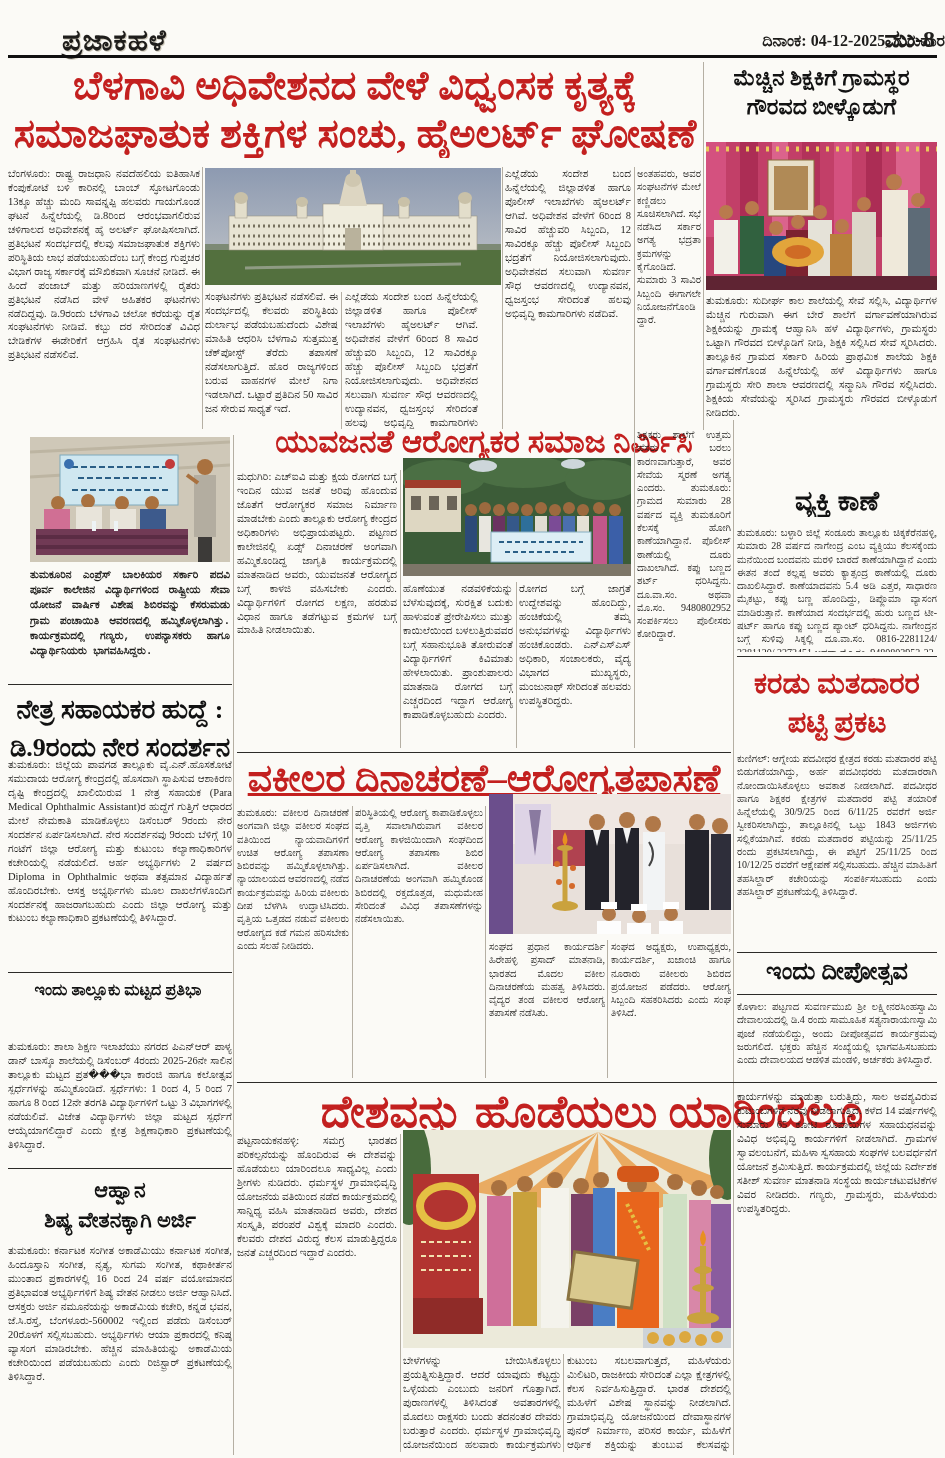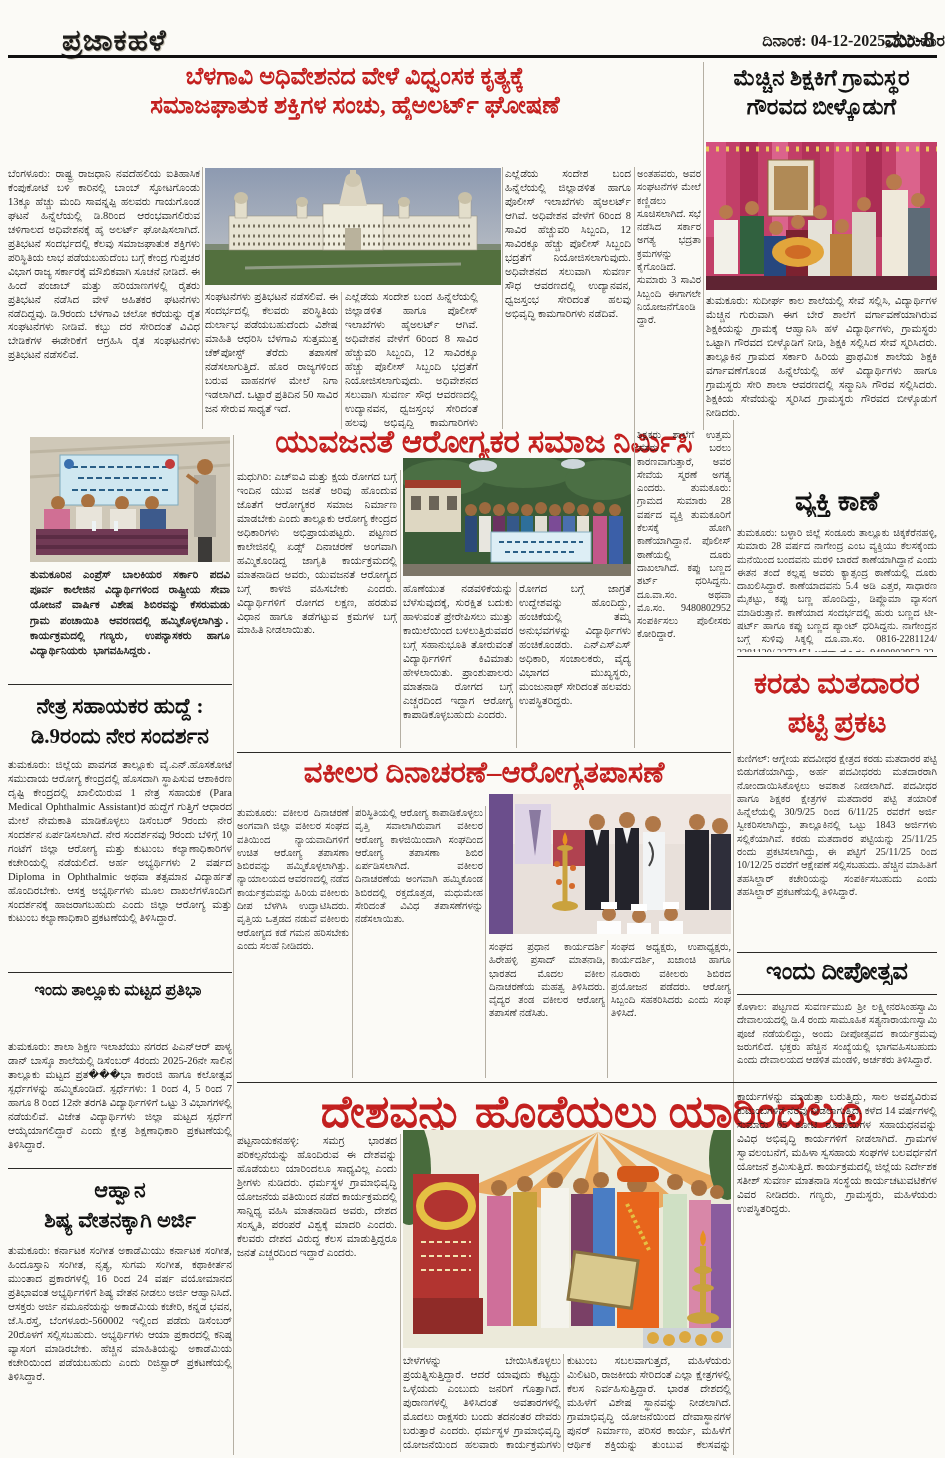--- a/index.html
+++ b/index.html
@@ -28,21 +28,21 @@
 </head>
 <body>
 
 <div id="page">
 
   <div class="abs masthead-name" style="left:62px; top:24px;">ಪ್ರಜಾಕಹಳೆ</div>
   <div class="abs masthead-date" style="left:0; right:0; top:32px;">ದಿನಾಂಕ: 04-12-2025, ಗುರುವಾರ</div>
   <div class="abs masthead-page" style="right:10px; top:26px;"><b>ಮು-8</b></div>
   <div class="abs hrule-thick" style="left:8px; top:55px; width:929px;"></div>
 
-  <div class="abs hl hl-red" style="left:8px; top:62px; width:694px; font-size:24px; line-height:1.2;">
+  <div class="abs hl hl-red" style="left:8px; top:62px; width:694px; font-size:40px; line-height:1.2;">
     <div>ಬೆಳಗಾವಿ ಅಧಿವೇಶನದ ವೇಳೆ ವಿಧ್ವಂಸಕ ಕೃತ್ಯಕ್ಕೆ</div>
     <div>ಸಮಾಜಘಾತುಕ ಶಕ್ತಿಗಳ ಸಂಚು, ಹೈಅಲರ್ಟ್ ಘೋಷಣೆ</div>
   </div>
 
   <div class="abs body-text" style="left:8px;   top:167px; width:192px; height:262px;">ಬೆಂಗಳೂರು: ರಾಷ್ಟ್ರ ರಾಜಧಾನಿ ನವದೆಹಲಿಯ ಐತಿಹಾಸಿಕ ಕೆಂಪುಕೋಟೆ ಬಳಿ ಕಾರಿನಲ್ಲಿ ಬಾಂಬ್ ಸ್ಫೋಟಗೊಂಡು 13ಕ್ಕೂ ಹೆಚ್ಚು ಮಂದಿ ಸಾವನ್ನಪ್ಪಿ ಹಲವರು ಗಾಯಗೊಂಡ ಘಟನೆ ಹಿನ್ನೆಲೆಯಲ್ಲಿ ಡಿ.8ರಿಂದ ಆರಂಭವಾಗಲಿರುವ ಚಳಿಗಾಲದ ಅಧಿವೇಶನಕ್ಕೆ ಹೈ ಅಲರ್ಟ್ ಘೋಷಿಸಲಾಗಿದೆ. ಪ್ರತಿಭಟನೆ ಸಂದರ್ಭದಲ್ಲಿ ಕೆಲವು ಸಮಾಜಘಾತುಕ ಶಕ್ತಿಗಳು ಪರಿಸ್ಥಿತಿಯ ಲಾಭ ಪಡೆಯಬಹುದೆಂಬ ಬಗ್ಗೆ ಕೇಂದ್ರ ಗುಪ್ತಚರ ವಿಭಾಗ ರಾಜ್ಯ ಸರ್ಕಾರಕ್ಕೆ ಮೌಖಿಕವಾಗಿ ಸೂಚನೆ ನೀಡಿದೆ. ಈ ಹಿಂದೆ ಪಂಜಾಬ್ ಮತ್ತು ಹರಿಯಾಣಗಳಲ್ಲಿ ರೈತರು ಪ್ರತಿಭಟನೆ ನಡೆಸಿದ ವೇಳೆ ಅಹಿತಕರ ಘಟನೆಗಳು ನಡೆದಿದ್ದವು. ಡಿ.9ರಂದು ಬೆಳಗಾವಿ ಚಲೋ ಕರೆಯನ್ನು ರೈತ ಸಂಘಟನೆಗಳು ನೀಡಿವೆ. ಕಬ್ಬು ದರ ಸೇರಿದಂತೆ ವಿವಿಧ ಬೇಡಿಕೆಗಳ ಈಡೇರಿಕೆಗೆ ಆಗ್ರಹಿಸಿ ರೈತ ಸಂಘಟನೆಗಳು ಪ್ರತಿಭಟನೆ ನಡೆಸಲಿವೆ.</div>
 
   <div class="abs photo" style="left:205px; top:168px; width:296px; height:117px;">
     <svg viewBox="0 0 296 117" preserveAspectRatio="none">
       <defs>
           <linearGradient id="sky1" x1="0" y1="0" x2="0" y2="1">
@@ -170,21 +170,21 @@
         <rect x="84" y="84" width="4" height="10" fill="#eef3f5"></rect>
       <circle cx="175" cy="30" r="8" fill="#a9713f"></circle>
       <rect x="164" y="38" width="22" height="62" fill="#b3ada0"></rect>
       <rect x="168" y="100" width="14" height="25" fill="#3c3a38"></rect>
       <line x1="168" y1="46" x2="157" y2="38" stroke="#a9713f" stroke-width="4"></line>
     </svg>
   </div>
   <div class="abs caption" style="left:30px; top:568px; width:200px; height:110px;">ತುಮಕೂರಿನ ಎಂಪ್ರೆಸ್ ಬಾಲಕಿಯರ ಸರ್ಕಾರಿ ಪದವಿ ಪೂರ್ವ ಕಾಲೇಜಿನ ವಿದ್ಯಾರ್ಥಿಗಳಿಂದ ರಾಷ್ಟ್ರೀಯ ಸೇವಾ ಯೋಜನೆ ವಾರ್ಷಿಕ ವಿಶೇಷ ಶಿಬಿರವನ್ನು ಕೆಸರುಮಡು ಗ್ರಾಮ ಪಂಚಾಯಿತಿ ಆವರಣದಲ್ಲಿ ಹಮ್ಮಿಕೊಳ್ಳಲಾಗಿತ್ತು. ಕಾರ್ಯಕ್ರಮದಲ್ಲಿ ಗಣ್ಯರು, ಉಪನ್ಯಾಸಕರು ಹಾಗೂ ವಿದ್ಯಾರ್ಥಿನಿಯರು ಭಾಗವಹಿಸಿದ್ದರು.</div>
 
   <div class="abs hrule" style="left:8px; top:684px; width:224px;"></div>
-  <div class="abs hl hl-black" style="left:8px; top:691px; width:224px; font-size:21px; line-height:1.45;text-align:center;">
+  <div class="abs hl hl-black" style="left:8px; top:691px; width:224px; font-size:26px; line-height:1.45;text-align:center;">
     <div>ನೇತ್ರ ಸಹಾಯಕರ ಹುದ್ದೆ :</div>
     <div>ಡಿ.9ರಂದು ನೇರ ಸಂದರ್ಶನ</div>
   </div>
   <div class="abs body-text" style="left:8px; top:758px; width:224px; height:210px;">ತುಮಕೂರು: ಜಿಲ್ಲೆಯ ಪಾವಗಡ ತಾಲ್ಲೂಕು ವೈ.ಎನ್.ಹೊಸಕೋಟೆ ಸಮುದಾಯ ಆರೋಗ್ಯ ಕೇಂದ್ರದಲ್ಲಿ ಹೊಸದಾಗಿ ಸ್ಥಾಪಿಸುವ ಆಶಾಕಿರಣ ದೃಷ್ಟಿ ಕೇಂದ್ರದಲ್ಲಿ ಖಾಲಿಯಿರುವ 1 ನೇತ್ರ ಸಹಾಯಕ (Para Medical Ophthalmic Assistant)ರ ಹುದ್ದೆಗೆ ಗುತ್ತಿಗೆ ಆಧಾರದ ಮೇಲೆ ನೇಮಕಾತಿ ಮಾಡಿಕೊಳ್ಳಲು ಡಿಸೆಂಬರ್ 9ರಂದು ನೇರ ಸಂದರ್ಶನ ಏರ್ಪಡಿಸಲಾಗಿದೆ. ನೇರ ಸಂದರ್ಶನವು 9ರಂದು ಬೆಳಿಗ್ಗೆ 10 ಗಂಟೆಗೆ ಜಿಲ್ಲಾ ಆರೋಗ್ಯ ಮತ್ತು ಕುಟುಂಬ ಕಲ್ಯಾಣಾಧಿಕಾರಿಗಳ ಕಚೇರಿಯಲ್ಲಿ ನಡೆಯಲಿದೆ. ಅರ್ಹ ಅಭ್ಯರ್ಥಿಗಳು 2 ವರ್ಷದ Diploma in Ophthalmic ಅಥವಾ ತತ್ಸಮಾನ ವಿದ್ಯಾರ್ಹತೆ ಹೊಂದಿರಬೇಕು. ಆಸಕ್ತ ಅಭ್ಯರ್ಥಿಗಳು ಮೂಲ ದಾಖಲೆಗಳೊಂದಿಗೆ ಸಂದರ್ಶನಕ್ಕೆ ಹಾಜರಾಗಬಹುದು ಎಂದು ಜಿಲ್ಲಾ ಆರೋಗ್ಯ ಮತ್ತು ಕುಟುಂಬ ಕಲ್ಯಾಣಾಧಿಕಾರಿ ಪ್ರಕಟಣೆಯಲ್ಲಿ ತಿಳಿಸಿದ್ದಾರೆ.</div>
 
   <div class="abs hrule" style="left:8px; top:972px; width:224px;"></div>
   <div class="abs hl hl-black" style="left:6px; top:978px; width:224px; font-size:16px; line-height:1.5;">
     <div>ಇಂದು ತಾಲ್ಲೂಕು ಮಟ್ಟದ ಪ್ರತಿಭಾ</div>
   </div>
   <div class="abs body-text" style="left:8px; top:1040px; width:224px; height:124px;">ತುಮಕೂರು: ಶಾಲಾ ಶಿಕ್ಷಣ ಇಲಾಖೆಯು ನಗರದ ಪಿಎನ್‌ಆರ್ ಪಾಳ್ಯ ಡಾನ್ ಬಾಸ್ಕೊ ಶಾಲೆಯಲ್ಲಿ ಡಿಸೆಂಬರ್ 4ರಂದು 2025-26ನೇ ಸಾಲಿನ ತಾಲ್ಲೂಕು ಮಟ್ಟದ ಪ್ರತ���ಭಾ ಕಾರಂಜಿ ಹಾಗೂ ಕಲೋತ್ಸವ ಸ್ಪರ್ಧೆಗಳನ್ನು ಹಮ್ಮಿಕೊಂಡಿದೆ. ಸ್ಪರ್ಧೆಗಳು: 1 ರಿಂದ 4, 5 ರಿಂದ 7 ಹಾಗೂ 8 ರಿಂದ 12ನೇ ತರಗತಿ ವಿದ್ಯಾರ್ಥಿಗಳಿಗೆ ಒಟ್ಟು 3 ವಿಭಾಗಗಳಲ್ಲಿ ನಡೆಯಲಿವೆ. ವಿಜೇತ ವಿದ್ಯಾರ್ಥಿಗಳು ಜಿಲ್ಲಾ ಮಟ್ಟದ ಸ್ಪರ್ಧೆಗೆ ಆಯ್ಕೆಯಾಗಲಿದ್ದಾರೆ ಎಂದು ಕ್ಷೇತ್ರ ಶಿಕ್ಷಣಾಧಿಕಾರಿ ಪ್ರಕಟಣೆಯಲ್ಲಿ ತಿಳಿಸಿದ್ದಾರೆ.</div>
@@ -272,21 +272,21 @@
     <div>ಪಟ್ಟಿ ಪ್ರಕಟ</div>
   </div>
   <div class="abs body-text" style="left:737px; top:752px; width:200px; height:196px; font-size:10px;">ಕುಣಿಗಲ್: ಆಗ್ನೇಯ ಪದವೀಧರ ಕ್ಷೇತ್ರದ ಕರಡು ಮತದಾರರ ಪಟ್ಟಿ ಬಿಡುಗಡೆಯಾಗಿದ್ದು, ಅರ್ಹ ಪದವೀಧರರು ಮತದಾರರಾಗಿ ನೋಂದಾಯಿಸಿಕೊಳ್ಳಲು ಅವಕಾಶ ನೀಡಲಾಗಿದೆ. ಪದವೀಧರ ಹಾಗೂ ಶಿಕ್ಷಕರ ಕ್ಷೇತ್ರಗಳ ಮತದಾರರ ಪಟ್ಟಿ ತಯಾರಿಕೆ ಹಿನ್ನೆಲೆಯಲ್ಲಿ 30/9/25 ರಿಂದ 6/11/25 ರವರೆಗೆ ಅರ್ಜಿ ಸ್ವೀಕರಿಸಲಾಗಿದ್ದು, ತಾಲ್ಲೂಕಿನಲ್ಲಿ ಒಟ್ಟು 1843 ಅರ್ಜಿಗಳು ಸಲ್ಲಿಕೆಯಾಗಿವೆ. ಕರಡು ಮತದಾರರ ಪಟ್ಟಿಯನ್ನು 25/11/25 ರಂದು ಪ್ರಕಟಿಸಲಾಗಿದ್ದು, ಈ ಪಟ್ಟಿಗೆ 25/11/25 ರಿಂದ 10/12/25 ರವರೆಗೆ ಆಕ್ಷೇಪಣೆ ಸಲ್ಲಿಸಬಹುದು. ಹೆಚ್ಚಿನ ಮಾಹಿತಿಗೆ ತಹಸಿಲ್ದಾರ್ ಕಚೇರಿಯನ್ನು ಸಂಪರ್ಕಿಸಬಹುದು ಎಂದು ತಹಸಿಲ್ದಾರ್ ಪ್ರಕಟಣೆಯಲ್ಲಿ ತಿಳಿಸಿದ್ದಾರೆ.</div>
 
   <div class="abs hrule" style="left:737px; top:952px; width:200px;"></div>
   <div class="abs hl hl-black" style="left:737px; top:958px; width:200px; font-size:24px;">ಇಂದು ದೀಪೋತ್ಸವ</div>
   <div class="abs hrule" style="left:737px; top:994px; width:200px;"></div>
   <div class="abs body-text" style="left:737px; top:1000px; width:200px; height:78px; font-size:10px;">ಕೊಳಾಲ: ಪಟ್ಟಣದ ಸುವರ್ಣಮುಖಿ ಶ್ರೀ ಲಕ್ಷ್ಮೀನರಸಿಂಹಸ್ವಾಮಿ ದೇವಾಲಯದಲ್ಲಿ ಡಿ.4 ರಂದು ಸಾಮೂಹಿಕ ಸತ್ಯನಾರಾಯಣಸ್ವಾಮಿ ಪೂಜೆ ನಡೆಯಲಿದ್ದು, ಅಂದು ದೀಪೋತ್ಸವದ ಕಾರ್ಯಕ್ರಮವು ಜರುಗಲಿದೆ. ಭಕ್ತರು ಹೆಚ್ಚಿನ ಸಂಖ್ಯೆಯಲ್ಲಿ ಭಾಗವಹಿಸಬಹುದು ಎಂದು ದೇವಾಲಯದ ಆಡಳಿತ ಮಂಡಳಿ, ಅರ್ಚಕರು ತಿಳಿಸಿದ್ದಾರೆ.</div>
 
   <div class="abs hrule" style="left:237px; top:752px; width:494px;"></div>
-  <div class="abs hl hl-red" style="left:237px; top:756px; width:494px; font-size:29px;">ವಕೀಲರ ದಿನಾಚರಣೆ–ಆರೋಗ್ಯತಪಾಸಣೆ</div>
+  <div class="abs hl hl-red" style="left:237px; top:756px; width:494px; font-size:38px;text-decoration:underline;">ವಕೀಲರ ದಿನಾಚರಣೆ–ಆರೋಗ್ಯತಪಾಸಣೆ</div>
   <div class="abs body-text" style="left:237px; top:806px; width:112px; height:272px; font-size:10px;">ತುಮಕೂರು: ವಕೀಲರ ದಿನಾಚರಣೆ ಅಂಗವಾಗಿ ಜಿಲ್ಲಾ ವಕೀಲರ ಸಂಘದ ವತಿಯಿಂದ ನ್ಯಾಯವಾದಿಗಳಿಗೆ ಉಚಿತ ಆರೋಗ್ಯ ತಪಾಸಣಾ ಶಿಬಿರವನ್ನು ಹಮ್ಮಿಕೊಳ್ಳಲಾಗಿತ್ತು. ನ್ಯಾಯಾಲಯದ ಆವರಣದಲ್ಲಿ ನಡೆದ ಕಾರ್ಯಕ್ರಮವನ್ನು ಹಿರಿಯ ವಕೀಲರು ದೀಪ ಬೆಳಗಿಸಿ ಉದ್ಘಾಟಿಸಿದರು. ವೃತ್ತಿಯ ಒತ್ತಡದ ನಡುವೆ ವಕೀಲರು ಆರೋಗ್ಯದ ಕಡೆ ಗಮನ ಹರಿಸಬೇಕು ಎಂದು ಸಲಹೆ ನೀಡಿದರು.</div>
   <div class="abs body-text" style="left:355px; top:806px; width:128px; height:272px; font-size:10px;">ಪರಿಸ್ಥಿತಿಯಲ್ಲಿ ಆರೋಗ್ಯ ಕಾಪಾಡಿಕೊಳ್ಳಲು ವೃತ್ತಿ ಸವಾಲಾಗಿರುವಾಗ ವಕೀಲರ ಆರೋಗ್ಯ ಕಾಳಜಿಯಿಂದಾಗಿ ಸಂಘದಿಂದ ಆರೋಗ್ಯ ತಪಾಸಣಾ ಶಿಬಿರ ಏರ್ಪಡಿಸಲಾಗಿದೆ. ವಕೀಲರ ದಿನಾಚರಣೆಯ ಅಂಗವಾಗಿ ಹಮ್ಮಿಕೊಂಡ ಶಿಬಿರದಲ್ಲಿ ರಕ್ತದೊತ್ತಡ, ಮಧುಮೇಹ ಸೇರಿದಂತೆ ವಿವಿಧ ತಪಾಸಣೆಗಳನ್ನು ನಡೆಸಲಾಯಿತು.</div>
 
   <div class="abs photo" style="left:489px; top:794px; width:242px; height:140px;">
     <svg viewBox="0 0 242 140" preserveAspectRatio="none">
       <rect width="242" height="140" fill="#e8e0da"></rect>
       <rect width="242" height="50" fill="#efe7e2"></rect>
       <rect x="0" width="24" height="140" fill="#6b4e8c"></rect>
       <rect x="26" y="10" width="36" height="60" fill="#ded4e6"></rect>
       <path d="M40 16 L52 16 L46 62 Z" fill="#8a7aa0"></path>

